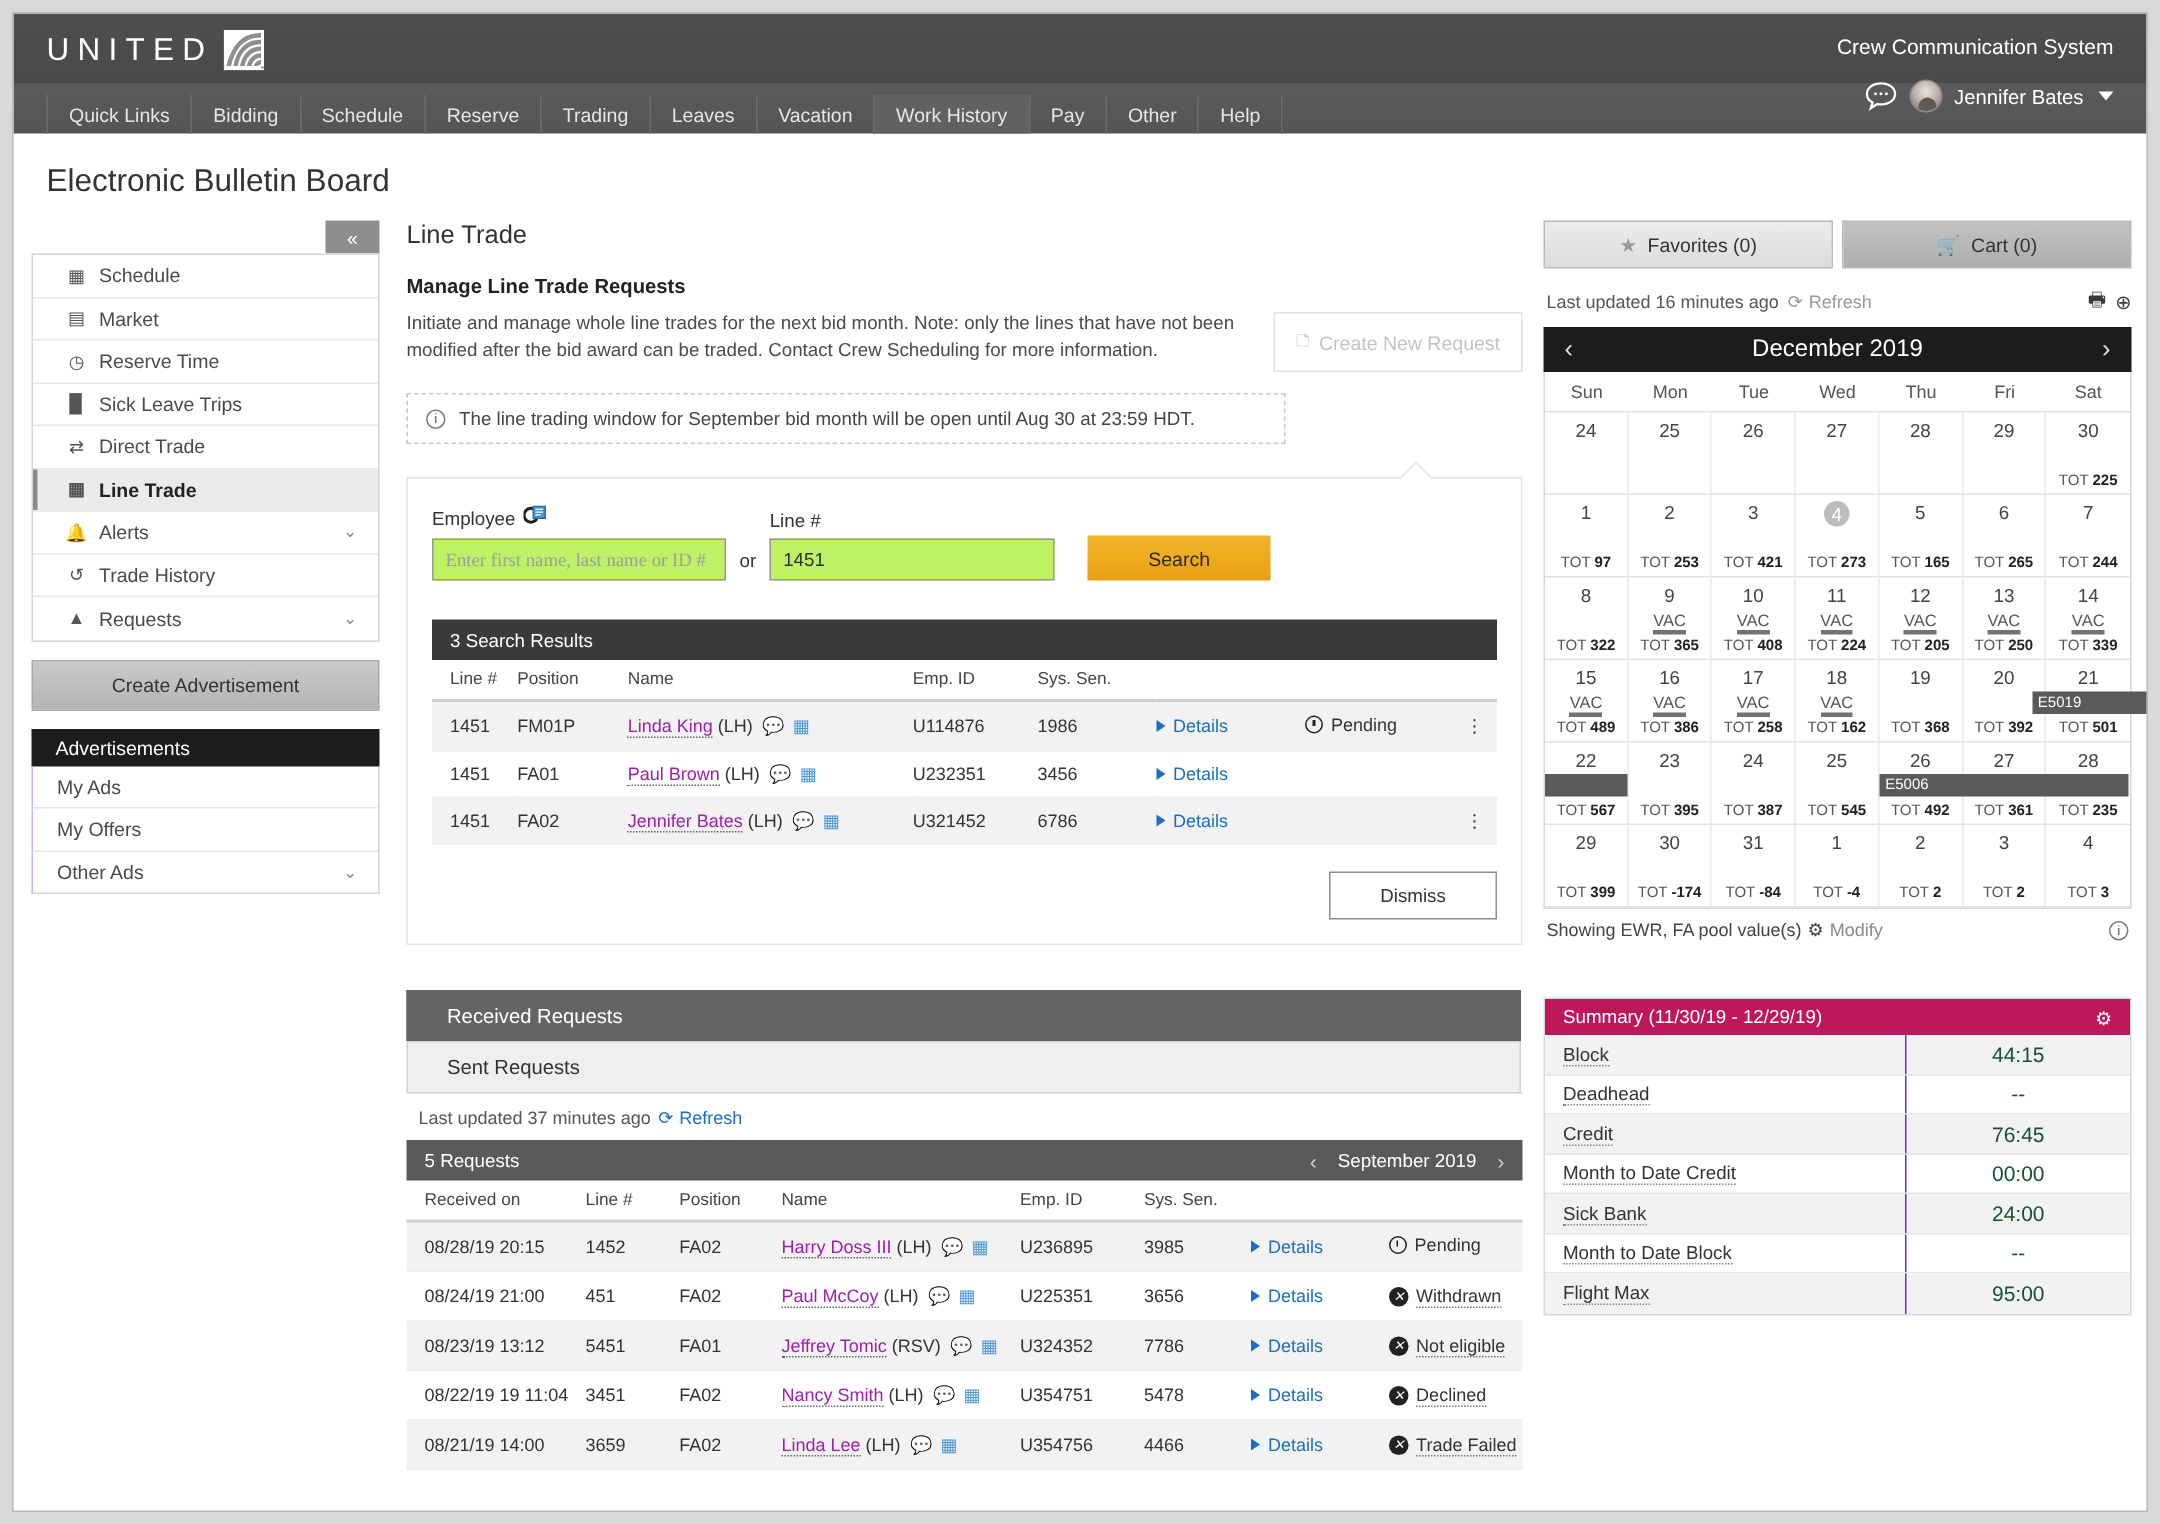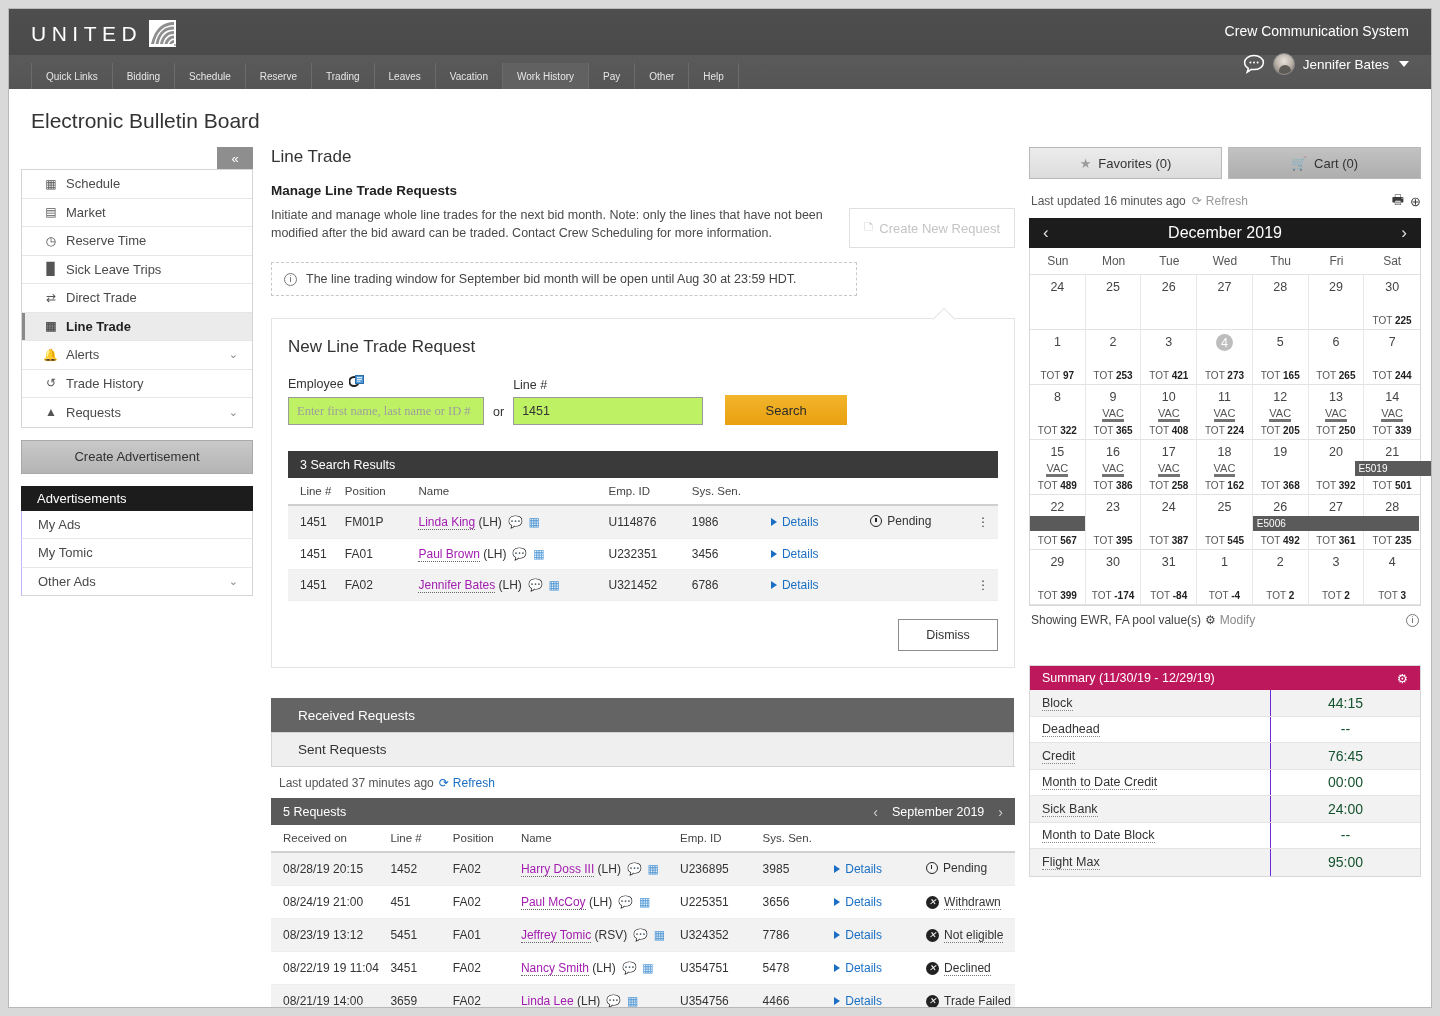--- a/index.html
+++ b/index.html
@@ -45,21 +45,21 @@
   }
   .uname { color:#fff; font-size:13.5px; }
   .caret-dn {
     width:0;height:0;border-left:5px solid transparent;border-right:5px solid transparent;
     border-top:6px solid #fff; margin-left:2px;
   }
 
   
   .topnav { position:absolute; left:22px; bottom:0; display:flex; height:26px; }
   .topnav .tab {
-    color:#e6e6e6; font-size:10px; padding:0 14px; height:26px;
+    color:#e6e6e6; font-size:13px; padding:0 14px; height:26px;
     display:flex; align-items:center; justify-content:center;
     border-left:1px solid #6b6b6b; background:transparent; white-space:nowrap;text-align:right;
   }
   .topnav .tab:last-child{ border-right:1px solid #6b6b6b; }
   .topnav .tab.active { background:#616161; }
 
   
   .pagetitle { font-size:21px; color:#333; padding:20px 0 0 22px; font-weight:400; }
 
   
@@ -168,21 +168,21 @@
   .det { color:#1a6fc4; font-size:12px; display:inline-flex; align-items:center; gap:5px;}
   .det .tri { width:0;height:0;border-top:4px solid transparent;border-bottom:4px solid transparent;border-left:6px solid #1a6fc4;}
   .stat { display:inline-flex; align-items:center; gap:5px; font-size:12px; color:#333;}
   .stat .clock { width:12px;height:12px;border:1.6px solid #222;border-radius:50%; position:relative;}
   .stat .clock:after{content:"";position:absolute;left:4px;top:2px;width:1.4px;height:4px;background:#222;}
   .stat .xc { width:13px;height:13px;border-radius:50%;background:#222;color:#fff;font-size:9px;
     display:inline-flex;align-items:center;justify-content:center;line-height:1;}
   .dotted { border-bottom:1px dotted #777; }
   .kebab { color:#222; font-size:13px; letter-spacing:0; line-height:0.55; text-align:center; }
   .btn-dismiss {
-    float:right; margin-top:18px; width:100px; height:32px; background:#fff;
+    float:right; margin-top:18px; width:112px; height:32px; background:#fff;
     border:1px solid #8d8d8d; font-size:12.5px; color:#333; cursor:pointer;
   }
 
   
   .tabstrip { margin-top:30px; display:flex; border-bottom:1px solid #d3d3d3;flex-direction:column; }
   .tabstrip .t {
     padding:9px 26px; font-size:13.5px; color:#333; background:#efefef;
     border:1px solid #d3d3d3; border-bottom:none; margin-right:1px;
   }
   .tabstrip .t.active { background:#646464; color:#fff; border-color:#646464; }
@@ -353,21 +353,21 @@
         </div>
       </div>
 
       <div class="create-ad">Create Advertisement</div>
 
       <div class="ads-hdr">Advertisements</div>
       <div class="ads-item">
         <span>My Ads</span>
       </div>
       <div class="ads-item">
-        <span>My Tomic</span>
+        <span>My Offers</span>
       </div>
       <div class="ads-item">
         <span>Other Ads</span>
         <span class="side-chev">⌄</span>
       </div>
     </div>
 
     <div class="col-main">
       <div class="main-title">Line Trade</div>
       <div class="sub-title">Manage Line Trade Requests</div>
@@ -379,21 +379,20 @@
           <span>Create New Request</span>
         </button>
       </div>
 
       <div class="infobar">
         <i class="ico-i">i</i>
         <span>The line trading window for September bid month will be open until Aug 30 at 23:59 HDT.</span>
       </div>
 
       <div class="panel">
-        <div class="panel-title">New Line Trade Request</div>
 
         <div class="form-row">
           <div class="fld">
             <label>
               <span>Employee</span>
               <span>
                 <svg width="15" height="14" viewBox="0 0 15 14">
                   <circle cx="5" cy="6.5" r="4.6" fill="none" stroke="#222" stroke-width="2"></circle>
                   <rect x="6.5" y="0.5" width="8" height="8" fill="#4d97d6" stroke="#2d6ea8"></rect>
                   <g stroke="#fff" stroke-width="0.9">

